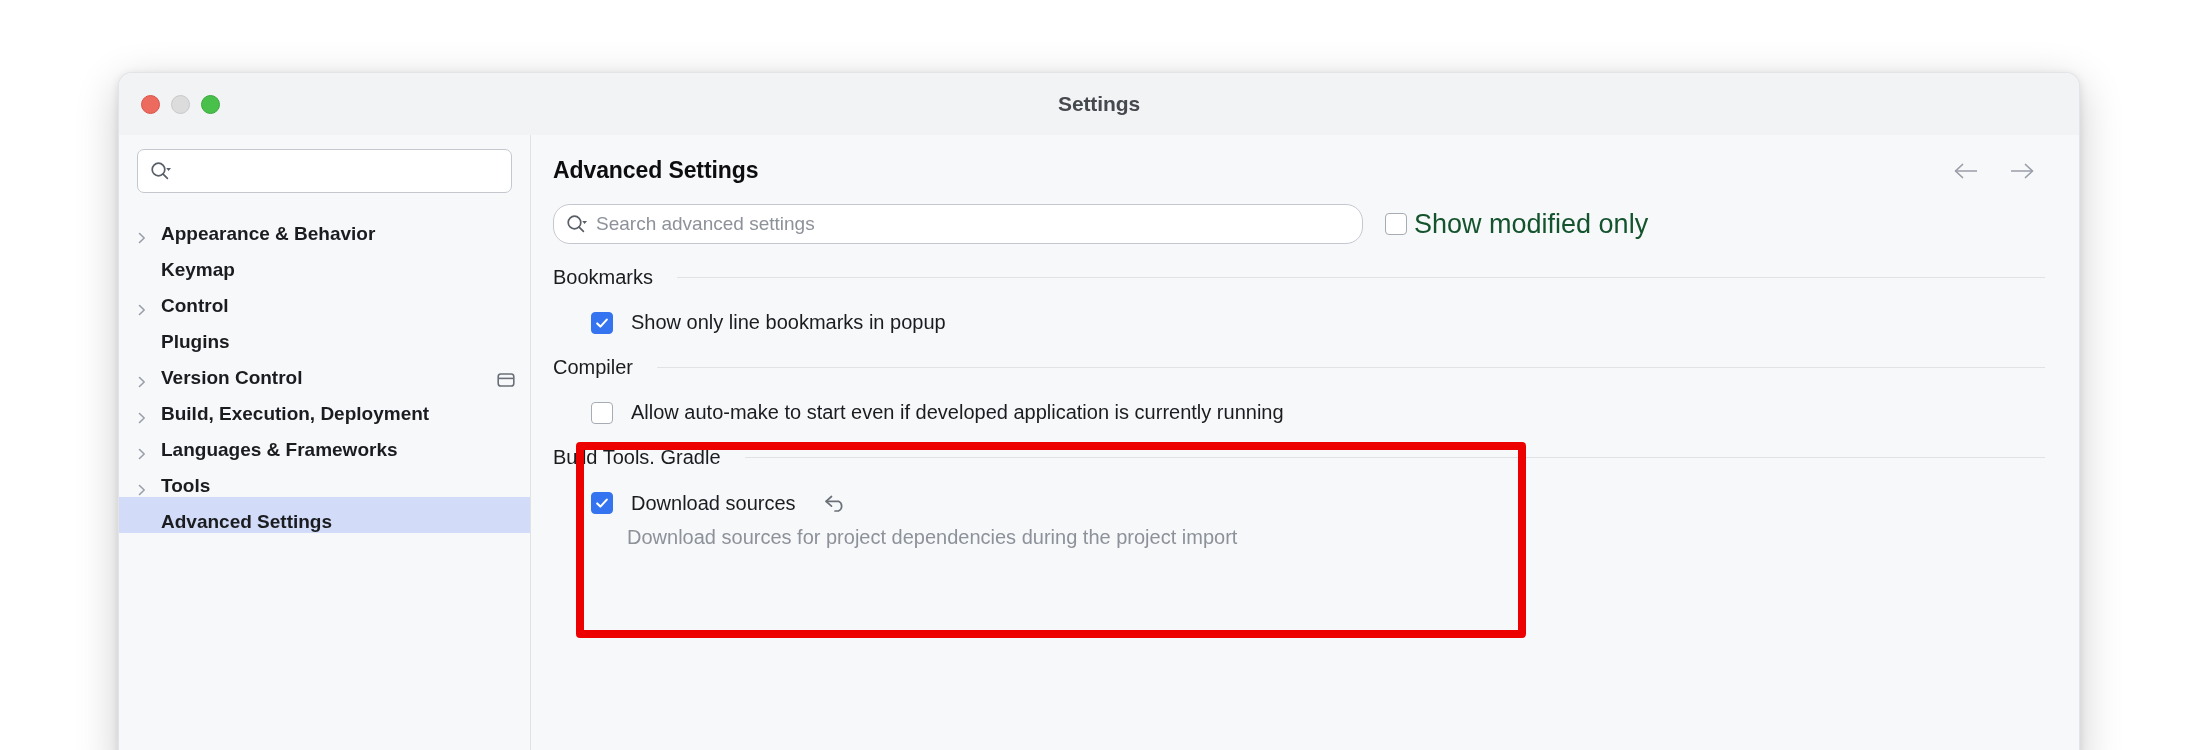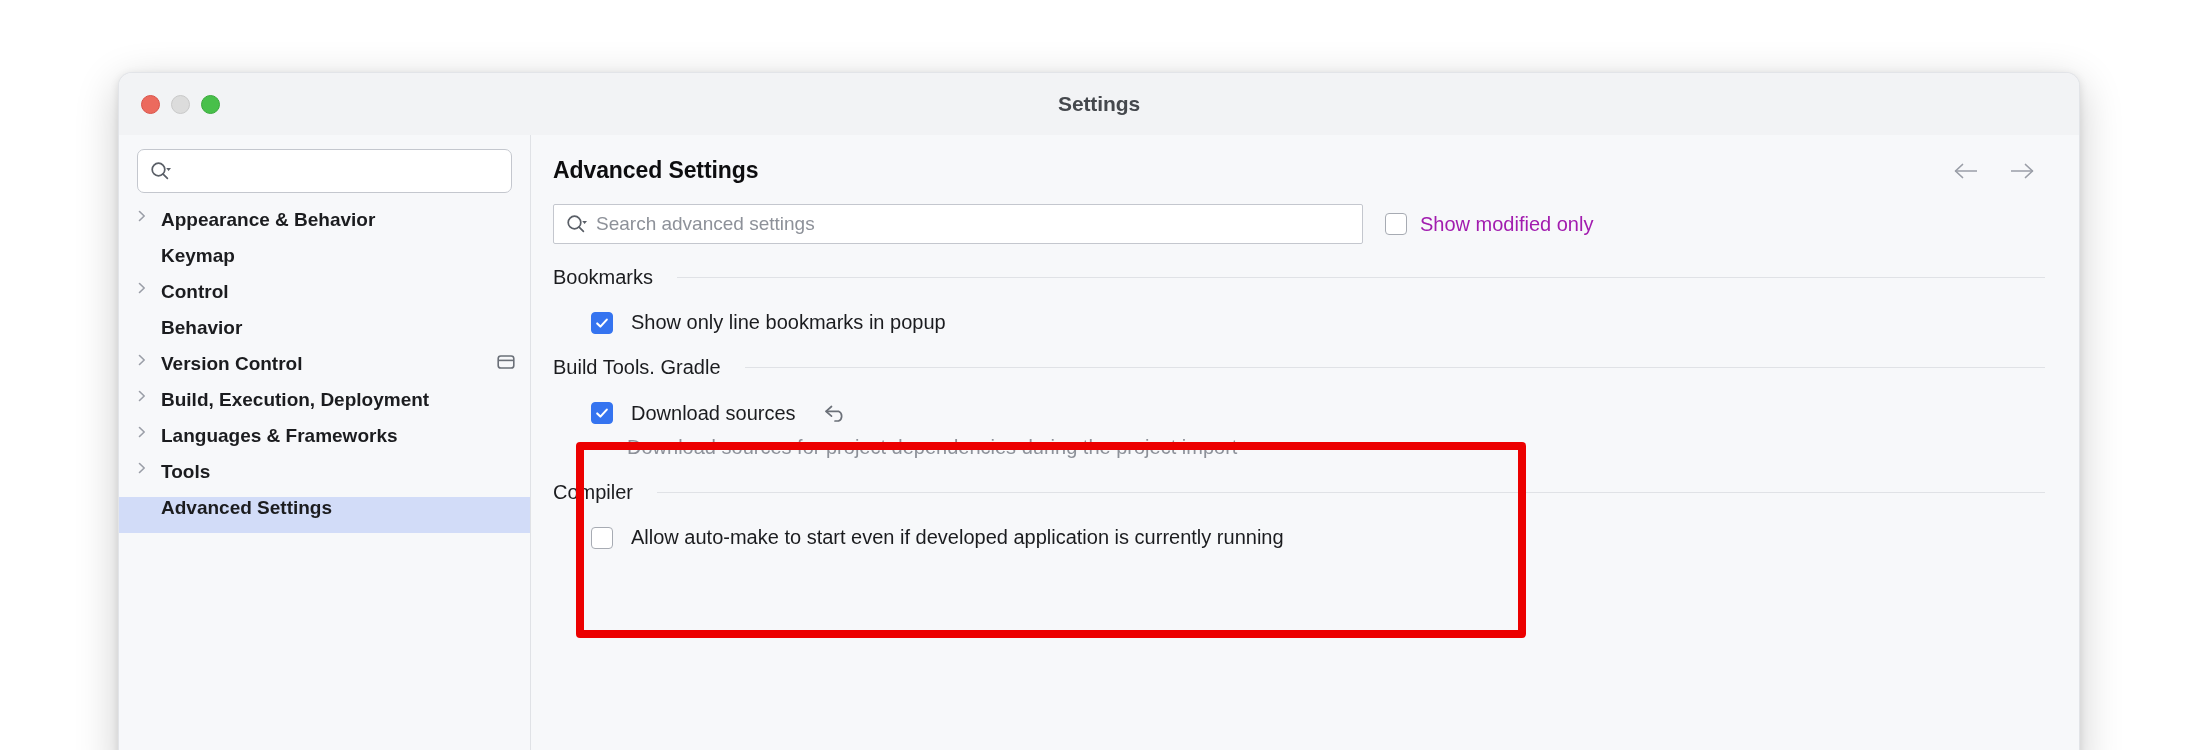--- a/index.html
+++ b/index.html
@@ -116,21 +116,21 @@
     align-items: center;
     flex: 0 0 auto;
   }
 
   .sidebar-list {
     margin-top: 16px;
   }
   .sb-item {
     height: 36px;
     display: flex;
-    align-items: flex-start;
+    align-items: flex-end;
     padding-left: 16px;
     padding-right: 14px;
     font-size: 19px;
     color: #1b1c1f;
     font-weight: bold;
     position: relative;
   }
   .sb-item.selected {
     background: #d2dcf8;
   }
@@ -187,44 +187,44 @@
     align-items: center;
     padding: 20px 34px 0 22px;
     gap: 22px;
   }
   .adv-search {
     flex: 1 1 auto;
     max-width: 810px;
     height: 40px;
     background: #ffffff;
     border: 1px solid #c4c7ce;
-    border-radius: 2px;
+    border-radius: 17px;
     display: flex;
     align-items: center;
     padding: 0 12px;
     gap: 8px;
   }
   .adv-search input {
     border: none;
     outline: none;
     background: transparent;
     font-size: 19px;
     font-family: "Liberation Sans", sans-serif;
     color: #1e1f22;
     flex: 1;
     min-width: 0;
   }
   .adv-search input::placeholder { color: #8d9199; }
 
   .modified-only {
     display: flex;
     align-items: center;
-    gap: 13px;
-    font-size: 20px;
-    color: #a21caf;
+    gap: 7px;
+    font-size: 27px;
+    color: #14532d;
     white-space: nowrap;
   }
 
   
   .cb {
     width: 22px; height: 22px;
     flex: 0 0 22px;
     border-radius: 4px;
     display: inline-flex;
     align-items: center;
@@ -353,21 +353,21 @@
             <span class="sb-chevron">
               <svg width="14" height="14" viewBox="0 0 14 14">
                   <path d="M4.5 2.5 L9.2 7 L4.5 11.5" fill="none" stroke="#9a9ea7" stroke-width="1.6" stroke-linecap="round" stroke-linejoin="round"></path>
                 </svg>
             </span>
             <span class="sb-label">Control</span>
           </div>
 
           <div class="sb-item">
             <span class="sb-chevron"></span>
-            <span class="sb-label">Behavior</span>
+            <span class="sb-label">Plugins</span>
           </div>
 
           <div class="sb-item">
             <span class="sb-chevron">
               <svg width="14" height="14" viewBox="0 0 14 14">
                   <path d="M4.5 2.5 L9.2 7 L4.5 11.5" fill="none" stroke="#9a9ea7" stroke-width="1.6" stroke-linecap="round" stroke-linejoin="round"></path>
                 </svg>
             </span>
             <span class="sb-label">Version Control</span>
             <span class="sb-trailing-icon">
@@ -459,20 +459,31 @@
           <label class="setting-row">
             <span class="cb cb-on">
               <svg width="16" height="16" viewBox="0 0 16 16">
                   <path d="M3.2 8.4 L6.4 11.6 L12.8 4.6" fill="none" stroke="#ffffff" stroke-width="2.1" stroke-linecap="round" stroke-linejoin="round"></path>
                 </svg>
             </span>
             <span>Show only line bookmarks in popup</span>
           </label>
         </div>
 
+        <div class="section">
+          <div class="section-head">
+            <span class="stitle">Compiler</span>
+            <span class="sline"></span>
+          </div>
+          <label class="setting-row">
+            <span class="cb cb-off"></span>
+            <span>Allow auto-make to start even if developed application is currently running</span>
+          </label>
+        </div>
+
         <div class="section gradle-block">
           <div class="section-head">
             <span class="stitle">Build Tools. Gradle</span>
             <span class="sline"></span>
           </div>
           <div class="setting-row">
             <span class="cb cb-on">
               <svg width="16" height="16" viewBox="0 0 16 16">
                   <path d="M3.2 8.4 L6.4 11.6 L12.8 4.6" fill="none" stroke="#ffffff" stroke-width="2.1" stroke-linecap="round" stroke-linejoin="round"></path>
                 </svg>
@@ -481,30 +492,19 @@
             <span class="revert-icon">
               <svg width="28" height="24" viewBox="0 0 28 24">
                 <path d="M9.5 5.5 L4.0 10.3 L9.5 15.2" fill="none" stroke="#6b7078" stroke-width="1.7" stroke-linecap="round" stroke-linejoin="round"></path>
                 <path d="M4.3 10.3 L16.5 10.3 A5.3 5.3 0 0 1 16.5 20.0 L13.0 20.0" fill="none" stroke="#6b7078" stroke-width="1.7" stroke-linecap="round"></path>
               </svg>
             </span>
           </div>
           <div class="setting-desc">Download sources for project dependencies during the project import</div>
         </div>
 
-        <div class="section">
-          <div class="section-head">
-            <span class="stitle">Compiler</span>
-            <span class="sline"></span>
-          </div>
-          <label class="setting-row">
-            <span class="cb cb-off"></span>
-            <span>Allow auto-make to start even if developed application is currently running</span>
-          </label>
-        </div>
-
       </div>
     </div>
   </div>
 
   <div id="red-box"></div>
 
 </div>
 
 </body></html>

